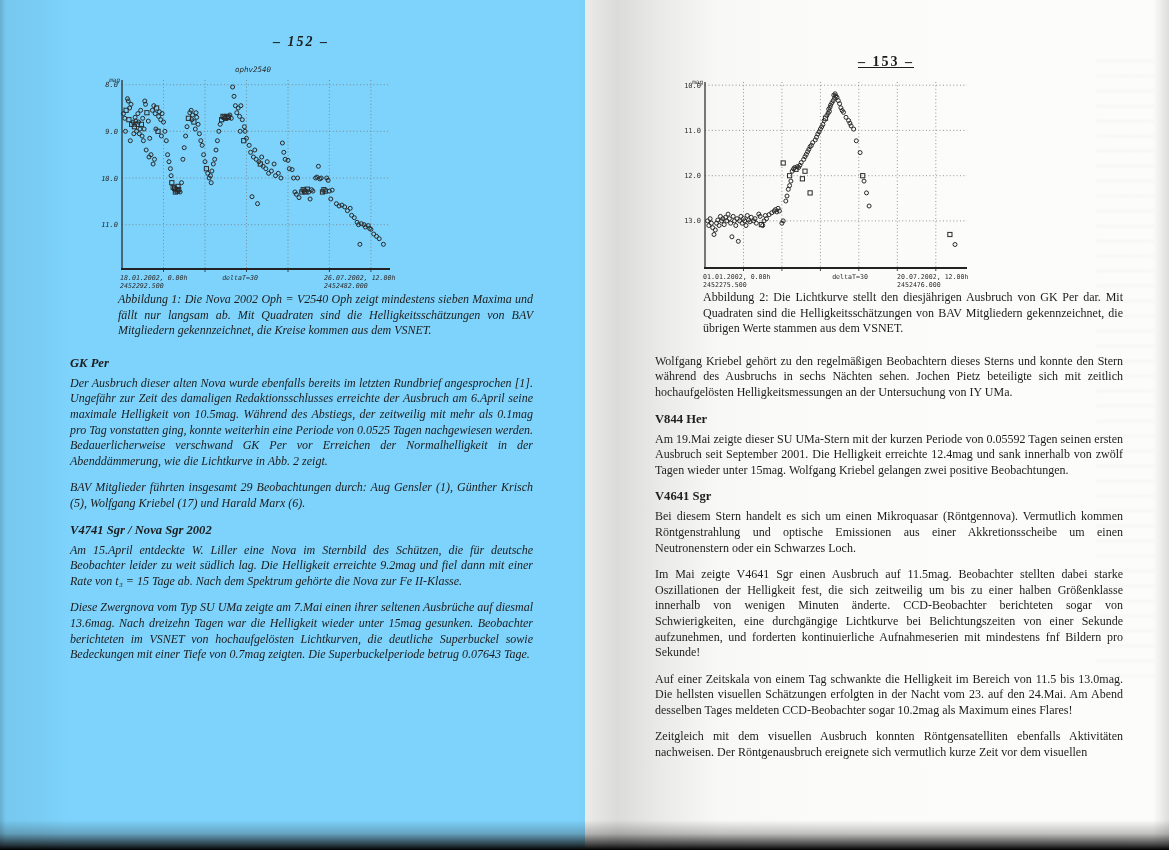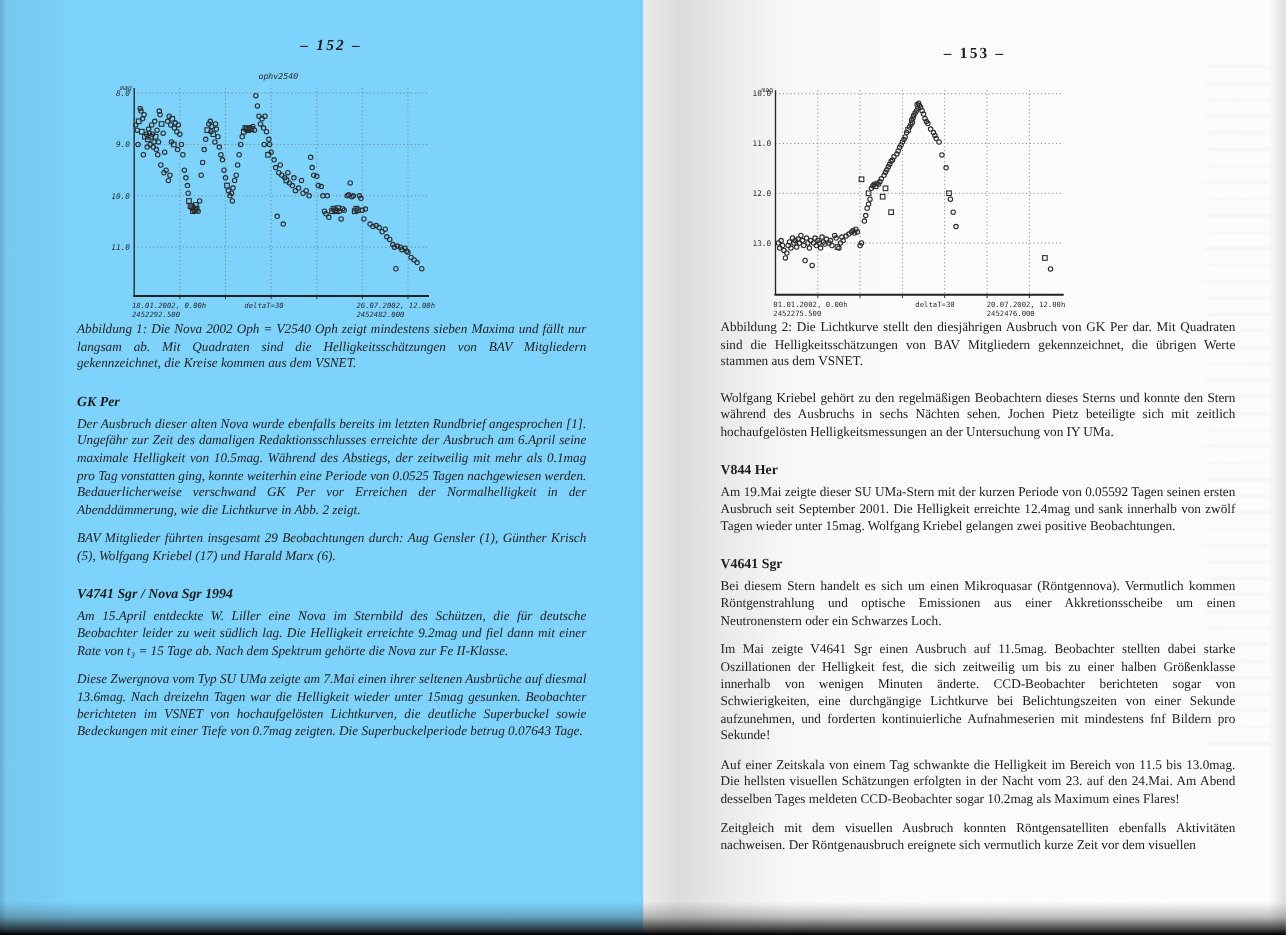--- a/index.html
+++ b/index.html
@@ -5,30 +5,30 @@
   html,body{margin:0;padding:0;}
   body{width:1169px;height:850px;position:relative;overflow:hidden;
        background:#fdfdfc;font-family:"Liberation Serif","DejaVu Serif",serif;color:#1c1c1c;}
   .scan{position:absolute;inset:0;}
   .page{position:absolute;top:0;height:850px;}
   .page.left{left:0;width:585px;background:#7dd3fc;font-style:italic;}
   .page.right{left:585px;width:584px;background:linear-gradient(90deg,#efefee 0%,#f6f6f5 14%,#fbfbfa 40%,#fcfcfb 100%);}
   .pagenum{position:absolute;width:462px;text-align:center;font-weight:bold;
            font-size:14px;letter-spacing:2px;}
   .page.left .pagenum{left:70px;top:34px;}
-  .page.right .pagenum{left:70px;top:42px;}
+  .page.right .pagenum{left:70px;top:54px;text-decoration:underline;}
   .chartbox{position:absolute;}
   .page.left .chartbox{left:68px;top:60px;width:440px;height:236px;}
   .page.right .chartbox{left:60px;top:60px;width:460px;height:236px;}
   .textcol{position:absolute;width:463px;}
   .page.left .textcol{left:70px;top:292px;}
   .page.right .textcol{left:70px;top:290px;width:468px;}
   .textcol p{font-size:12px;line-height:15.6px;margin:0 0 11px;text-align:justify;}
-  .textcol p.caption{margin-bottom:17px;}
-  .textcol h3{font-size:12.6px;line-height:15px;margin:19px 0 5px;font-weight:bold;}
+  .textcol p.caption{margin-bottom:17px;margin-left:48px;}
+  .textcol h3{font-size:12.6px;line-height:15px;margin:9px 0 5px;font-weight:bold;}
   svg text{font-family:"DejaVu Sans Mono","DejaVu Sans",monospace;fill:#2a2a2a;}
   
   .gutter{position:absolute;left:578px;top:0;width:140px;height:850px;pointer-events:none;
           background:linear-gradient(90deg,rgba(80,80,80,0) 0%,rgba(80,80,80,0.14) 28%,rgba(80,80,80,0.08) 55%,rgba(80,80,80,0) 100%);}
   .bottom-shadow{position:absolute;left:0;bottom:0;width:1169px;height:30px;pointer-events:none;
           background:linear-gradient(180deg,rgba(0,0,0,0) 0%,rgba(40,40,40,0.28) 45%,rgba(20,20,20,0.78) 82%,#000 100%);}
   .left-edge{position:absolute;left:0;top:0;width:68px;height:850px;pointer-events:none;
           background:linear-gradient(90deg,rgba(0,0,0,0.18) 0px,rgba(0,0,0,0.05) 6px,rgba(0,0,0,0.03) 40px,rgba(0,0,0,0) 100%);}
   .right-edge{position:absolute;right:0;top:0;width:16px;height:850px;pointer-events:none;
           background:linear-gradient(270deg,rgba(0,0,0,0.12),rgba(0,0,0,0));}
@@ -263,21 +263,21 @@
           <circle cx="305.7" cy="174.0" r="2" fill="none" stroke="#2a2a2a" stroke-width="1"></circle>
           <circle cx="308.5" cy="176.3" r="2" fill="none" stroke="#2a2a2a" stroke-width="1"></circle>
           <circle cx="311.2" cy="178.7" r="2" fill="none" stroke="#2a2a2a" stroke-width="1"></circle>
           <circle cx="315.4" cy="184.3" r="2" fill="none" stroke="#2a2a2a" stroke-width="1"></circle>
         </svg></div>
     <div class="textcol">
       <p class="caption">Abbildung 1: Die Nova 2002 Oph = V2540 Oph zeigt mindestens sieben Maxima und fällt nur langsam ab. Mit Quadraten sind die Helligkeitsschätzungen von BAV Mitgliedern gekennzeichnet, die Kreise kommen aus dem VSNET.</p>
       <h3>GK Per</h3>
       <p>Der Ausbruch dieser alten Nova wurde ebenfalls bereits im letzten Rundbrief angesprochen [1]. Ungefähr zur Zeit des damaligen Redaktionsschlusses erreichte der Ausbruch am 6.April seine maximale Helligkeit von 10.5mag. Während des Abstiegs, der zeitweilig mit mehr als 0.1mag pro Tag vonstatten ging, konnte weiterhin eine Periode von 0.0525 Tagen nachgewiesen werden. Bedauerlicherweise verschwand GK Per vor Erreichen der Normalhelligkeit in der Abenddämmerung, wie die Lichtkurve in Abb. 2 zeigt.</p>
       <p>BAV Mitglieder führten insgesamt 29 Beobachtungen durch: Aug Gensler (1), Günther Krisch (5), Wolfgang Kriebel (17) und Harald Marx (6).</p>
-      <h3>V4741 Sgr / Nova Sgr 1994</h3>
+      <h3>V4741 Sgr / Nova Sgr 2002</h3>
       <p>Am 15.April entdeckte W. Liller eine Nova im Sternbild des Schützen, die für deutsche Beobachter leider zu weit südlich lag. Die Helligkeit erreichte 9.2mag und fiel dann mit einer Rate von t₃ = 15 Tage ab. Nach dem Spektrum gehörte die Nova zur Fe II-Klasse.</p>
       <p>Diese Zwergnova vom Typ SU UMa zeigte am 7.Mai einen ihrer seltenen Ausbrüche auf diesmal 13.6mag. Nach dreizehn Tagen war die Helligkeit wieder unter 15mag gesunken. Beobachter berichteten im VSNET von hochaufgelösten Lichtkurven, die deutliche Superbuckel sowie Bedeckungen mit einer Tiefe von 0.7mag zeigten. Die Superbuckelperiode betrug 0.07643 Tage.</p>
     </div>
   </section>
 
   <section class="page right">
     <div class="pagenum">– 153 –</div>
     <div class="chartbox" id="chart2"><svg width="460" height="236" viewBox="0 0 460 236">
           <line x1="60" y1="25.2" x2="322" y2="25.2" stroke="#7a7a7a" stroke-width="0.8" stroke-dasharray="1 2.4"></line>
           <text x="56" y="27.7" font-size="7" text-anchor="end">10.0</text>

